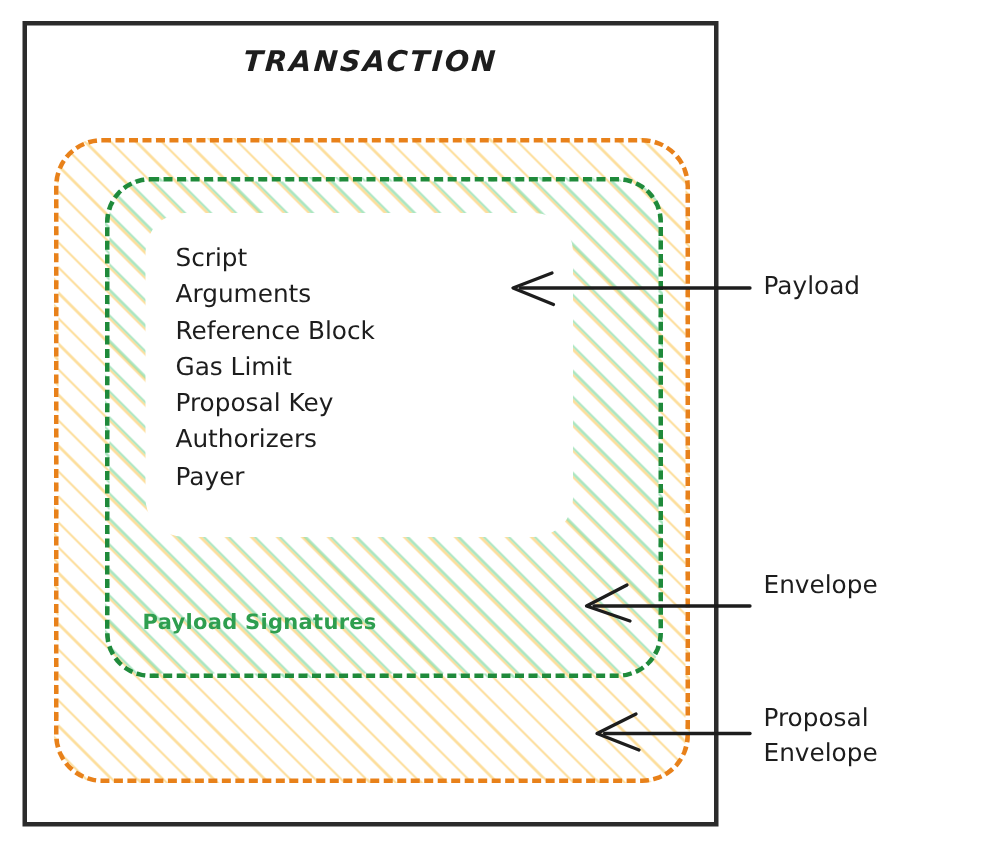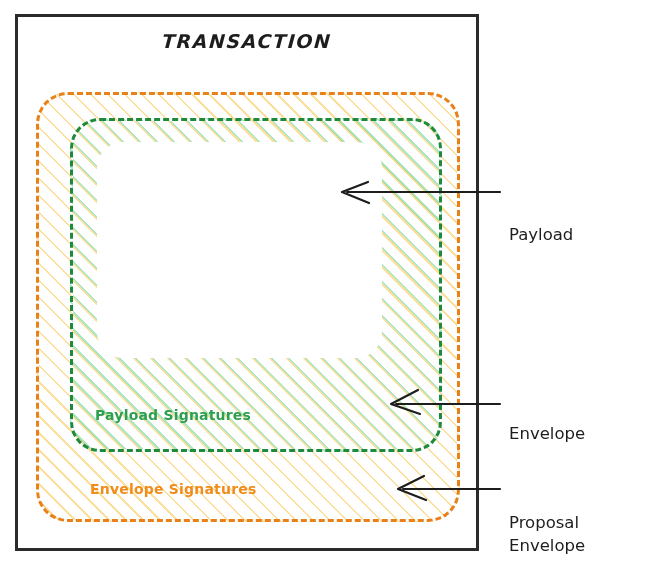--- a/index.html
+++ b/index.html
@@ -135,21 +135,20 @@
   }
 
   
   .annot {
     position: absolute;
     font-family: "DejaVu Sans", sans-serif;
     font-size: 16.5px;
     color: #1d1d1d;
     line-height: 23px;
     white-space: nowrap;
-    margin-top: 44px;
   }
   .annot-payload     { left: 509px; top: 179px; }
   .annot-auth        { left: 509px; top: 378px; }
   .annot-payment     { left: 509px; top: 467px; }
   .annot-line2       { display: block; }
 
   
   #overlay {
     position: absolute;
     left: 0; top: 0;
@@ -166,24 +165,32 @@
   <div class="outer-box"></div>
 
   <div class="title">TRANSACTION</div>
 
   <div class="payment-envelope"></div>
 
   <div class="authorization-envelope"></div>
 
   <div class="payload-box"></div>
 
+  <div class="field-list">
+    <div class="field-item">Script</div>
+    <div class="field-item">Arguments</div>
+    <div class="field-item">Reference Block</div>
+    <div class="field-item">Gas Limit</div>
+    <div class="field-item">Proposal Key</div>
+    <div class="field-item">Authorizers</div>
+    <div class="field-item">Payer</div>
+  </div>
 
   <div class="sig-label payload-signatures">Payload Signatures</div>
 
-  <div class="sig-label envelope-signatures">Envelope Signatures</div>
 
   <div class="annot annot-payload">
     <span>Payload</span>
   </div>
 
   <div class="annot annot-auth">
     <span class="annot-line2">Envelope</span>
   </div>
 
   <div class="annot annot-payment">

